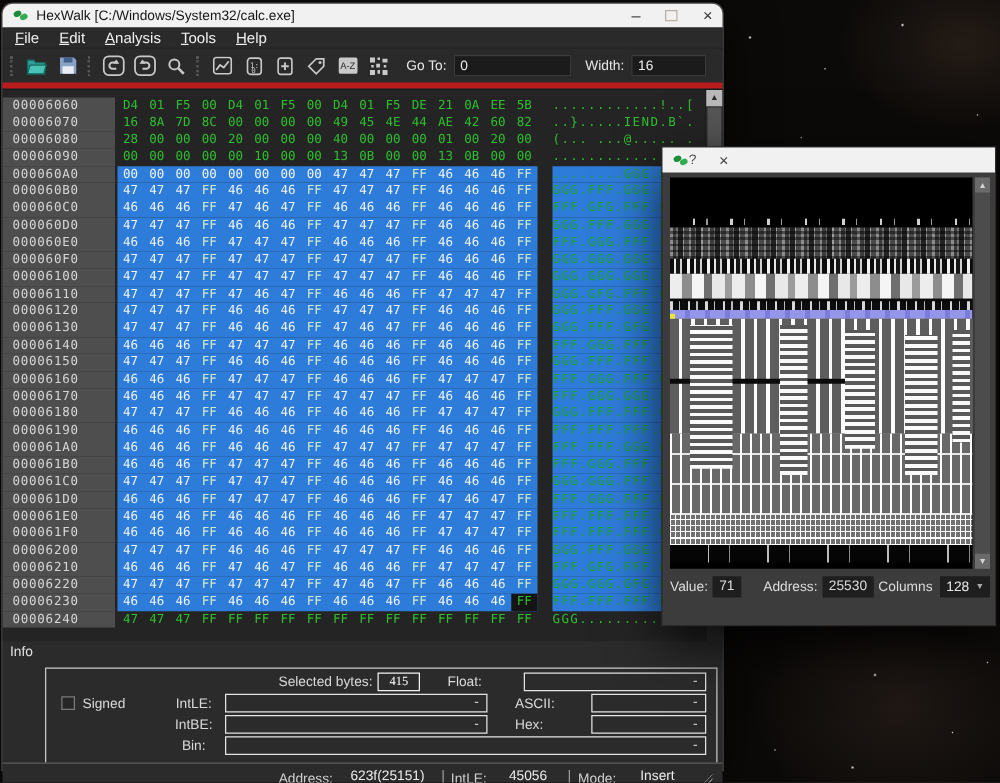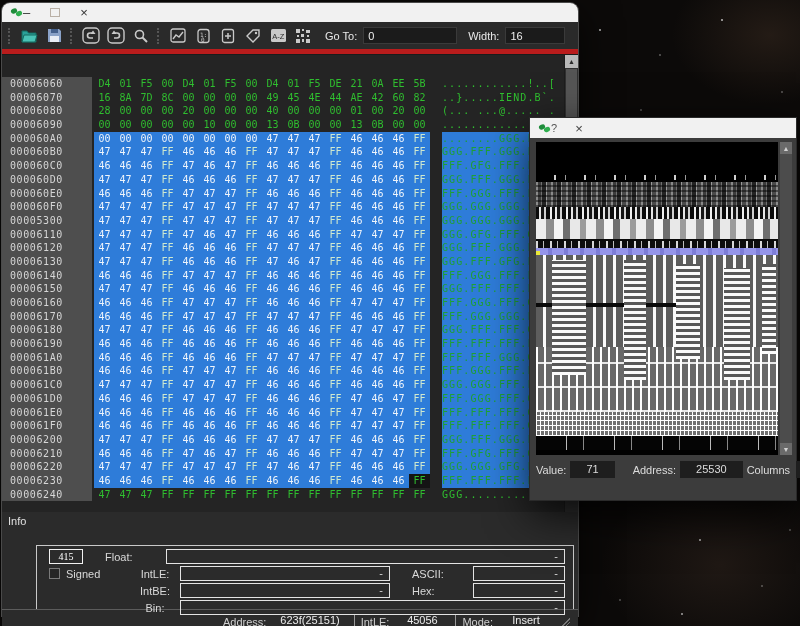--- a/index.html
+++ b/index.html
@@ -34,38 +34,38 @@
   .menubar{height:16px;background:#2a2a2a;display:flex;align-items:center;padding:0 2px;border-bottom:1px solid #242424}
   .mitem{padding:1px 8px;font-size:12px;color:#f0f0f0}
   .toolbar{height:27px;background:#2a2a2a;display:flex;align-items:center;gap:3px;padding:0 4px;border-bottom:5px solid #b91c1c}
   .tsep{width:3px;height:16px;border-left:2px dotted #555;margin:0 2px}
   .tbtn{width:22px;height:20px;display:flex;align-items:center;justify-content:center}
   .tlabel{color:#e8e8e8;font-size:11px;margin:0 3px 0 8px}
   .tinput{background:#1b1b1b;border:1px solid #3a3a3a;color:#eee;font-size:11px;height:15px;padding:0 4px;
           font-family:"Liberation Sans",sans-serif}
   .gin{width:84px}.win{width:50px}
   
-  .hexview{position:relative;height:435px;background:#242424;padding-top:22px;overflow:hidden;border-top:1px solid #1b1b1b}
+  .hexview{position:relative;height:435px;background:#242424;padding-top:6px;overflow:hidden;border-top:1px solid #1b1b1b}
   .hrow{display:flex;height:13.7px;line-height:13.7px;font-family:"DejaVu Sans Mono",monospace;font-size:10px}
   .addr{width:82px;padding-left:8px;letter-spacing:.6px;color:#d6d6d6;background:#4e4e4e;flex:none}
   .bytes{width:336px;margin-left:2px;flex:none;white-space:nowrap}
   .byte{display:inline-block;width:21px;text-align:center;color:#2fbe2f}
   .hrow.sel .bytes{background:#2e7cd9}
   .hrow.sel .byte{color:#eef4fb}
   .hrow.sel .byte.ff{color:#cfe9cf}
   .hrow.sel .byte.cur{background:#141414;color:#2fbe2f}
   .hgap{width:12px;flex:none}
   .ascii{width:120px;flex:none;white-space:pre;color:#2fbe2f;letter-spacing:1.1px;overflow:hidden}
   .hrow.sel .ascii{background:#2e7cd9;color:#1fa035}
   .vscroll{position:absolute;top:0;right:0;bottom:0;width:13px;background:#303030;border-left:1px solid #1d1d1d}
   .vscroll .arr{height:13px;background:#b9b9b9;color:#2a2a2a;font-size:7px;display:flex;align-items:center;justify-content:center}
   .vscroll .thumb{position:absolute;top:14px;left:1px;right:1px;height:72%;background:#555}
   
   .infopanel{height:94px;background:#2b2b2b;color:#d9d9d9;font-size:11px}
-  .info-title{margin:3px 0 18px 6px;font-size:11px;color:#e0e0e0}
+  .info-title{margin:3px 0 6px 6px;font-size:11px;color:#e0e0e0}
   .infobox{margin:0 4px 0 34px;height:70px;border:1px solid #c9c9c9;padding:3px 8px 3px 8px;display:flex;flex-direction:column;gap:2px}
   .irow{display:flex;align-items:center;height:15px}
   .ifield{border:1px solid #e3e3e3;color:#d9d9d9;text-align:right;padding:0 6px;height:13px;line-height:13px;font-size:11px}
   .r1lab{width:253px;text-align:right;flex:none}
   .valbox{width:32px;height:13px;line-height:13px;text-align:center;border:1px solid #f2f2f2;color:#fff;
           font-family:Liberation Serif, serif;font-size:10px;flex:none;margin-left:4px}
   .c-sig{width:86px;flex:none;display:flex;align-items:center;gap:6px;padding-left:4px}
   .checkbox{width:9px;height:9px;border:1px solid #7a7a7a;background:#262626;display:inline-block;flex:none}
   .c-lab{width:40px;text-align:center;flex:none}
   .c-f1{width:196px;flex:none;margin-left:5px}
@@ -104,21 +104,21 @@
      repeating-linear-gradient(90deg,#fff 0 2px,transparent 2px 8px)}
   .bm-fine{top:270px;height:24px;background-color:#707070;background-image:
      repeating-linear-gradient(90deg,#fff 0 1px,transparent 1px 4px),
      repeating-linear-gradient(0deg,#fff 0 1px,transparent 1px 5px)}
   .bm-foot{top:294px;height:14px;background-color:#050505;background-image:repeating-linear-gradient(90deg,transparent 0 30px,#bbb 30px 31px,transparent 31px 47px,#888 47px 48px)}
   .lad{background:repeating-linear-gradient(0deg,#fafafa 0 3px,#585858 3px 6px)}
   .bm-cursor{left:107px;top:109px;width:4px;height:4px;right:auto;background:#e8e838}
   .bm-scroll{width:12px;height:313px;background:#4c4c4c;margin-left:2px;display:flex;flex-direction:column;justify-content:space-between;flex:none}
   .bm-scroll .arr{height:12px;background:#6a6a6a;color:#d2d2d2;font-size:7px;display:flex;align-items:center;justify-content:center}
   .dlg-controls{display:flex;align-items:center;gap:4px;margin-top:6px;font-size:11px;color:#dcdcdc}
-  .dfield{background:#1e1e1e;color:#dcdcdc;height:17px;line-height:17px;padding:0 16px}
+  .dfield{background:#1e1e1e;color:#dcdcdc;height:17px;line-height:17px;padding:0 5px}
   .fval{width:66px}.faddr{width:80px}
   .ddrop{margin-left:2px;background:#1e1e1e;height:17px;display:flex;align-items:center;gap:5px;padding:0 5px;color:#e6e6e6}
   .ddrop .car{font-size:7px;color:#a9a9a9}
   .collab{margin-left:auto}
   .dlg-buttons{display:flex;justify-content:flex-end;gap:8px;margin:9px 2px 0 0}
   .btn{width:58px;height:20px;font-size:11px;display:flex;align-items:center;justify-content:center;border-radius:2px;color:#ededed}
   .btn.ok{background:#31363d;border:1px solid #5e9ad8}
   .btn.cancel{background:#3a3a3a;border:1px solid #242424}
   svg{display:block}
 </style>
@@ -129,27 +129,35 @@
 
   <div class="window">
 
     <div class="titlebar">
       <span>
         <svg width="13" height="11" viewBox="0 0 13 11">
             <ellipse cx="4" cy="4" rx="3.2" ry="2.4" transform="rotate(-25 4 4)" fill="#1f8c3b"></ellipse>
             <ellipse cx="9" cy="6.5" rx="3.2" ry="2.4" transform="rotate(-25 9 6.5)" fill="#2fae4e"></ellipse>
           </svg>
       </span>
+      <span class="ttl">HexWalk [C:/Windows/System32/calc.exe]</span>
       <span class="wctrl">
         <span class="min">–</span>
         <span class="maxbox"></span>
         <span class="cls">×</span>
       </span>
     </div>
 
+    <div class="menubar">
+        <span class="mitem"><span style="text-decoration: underline;">F</span>ile</span>
+        <span class="mitem"><span style="text-decoration: underline;">E</span>dit</span>
+        <span class="mitem"><span style="text-decoration: underline;">A</span>nalysis</span>
+        <span class="mitem"><span style="text-decoration: underline;">T</span>ools</span>
+        <span class="mitem"><span style="text-decoration: underline;">H</span>elp</span>
+      </div>
 
     <div class="toolbar">
       <span class="tsep"></span>
       <span class="tbtn">
         <svg width="17" height="14" viewBox="0 0 17 14">
             <path d="M1 2 h5 l1.5 2 H15 v9 H1 z" fill="#2aa198" stroke="#15695f" stroke-width="1"></path>
             <path d="M3 6 h13 l-2 7 H1 z" fill="#49c2b5" stroke="#15695f" stroke-width="1"></path>
           </svg>
       </span>
       <span class="tbtn">
@@ -290,21 +298,21 @@
             <span class="hgap"></span>
             <span class="ascii">FFF.GGG.FFF.FFF.</span>
           </div>
           <div class="hrow sel">
             <span class="addr">000060F0</span>
             <span class="bytes"><span class="byte">47</span><span class="byte">47</span><span class="byte">47</span><span class="byte ff">FF</span><span class="byte">47</span><span class="byte">47</span><span class="byte">47</span><span class="byte ff">FF</span><span class="byte">47</span><span class="byte">47</span><span class="byte">47</span><span class="byte ff">FF</span><span class="byte">46</span><span class="byte">46</span><span class="byte">46</span><span class="byte ff">FF</span></span>
             <span class="hgap"></span>
             <span class="ascii">GGG.GGG.GGG.FFF.</span>
           </div>
           <div class="hrow sel">
-            <span class="addr">00005300</span>
+            <span class="addr">00006100</span>
             <span class="bytes"><span class="byte">47</span><span class="byte">47</span><span class="byte">47</span><span class="byte ff">FF</span><span class="byte">47</span><span class="byte">47</span><span class="byte">47</span><span class="byte ff">FF</span><span class="byte">47</span><span class="byte">47</span><span class="byte">47</span><span class="byte ff">FF</span><span class="byte">46</span><span class="byte">46</span><span class="byte">46</span><span class="byte ff">FF</span></span>
             <span class="hgap"></span>
             <span class="ascii">GGG.GGG.GGG.FFF.</span>
           </div>
           <div class="hrow sel">
             <span class="addr">00006110</span>
             <span class="bytes"><span class="byte">47</span><span class="byte">47</span><span class="byte">47</span><span class="byte ff">FF</span><span class="byte">47</span><span class="byte">46</span><span class="byte">47</span><span class="byte ff">FF</span><span class="byte">46</span><span class="byte">46</span><span class="byte">46</span><span class="byte ff">FF</span><span class="byte">47</span><span class="byte">47</span><span class="byte">47</span><span class="byte ff">FF</span></span>
             <span class="hgap"></span>
             <span class="ascii">GGG.GFG.FFF.GGG.</span>
           </div>
@@ -426,20 +434,21 @@
       <div class="vscroll">
         <span class="arr">▲</span>
         <span class="thumb"></span>
       </div>
     </div>
 
     <div class="infopanel">
       <div class="info-title">Info</div>
       <div class="infobox">
         <div class="irow">
+          <span class="r1lab">Selected bytes:</span>
           <span class="valbox">415</span>
           <span class="c-lab2">Float:</span>
           <span class="ifield c-f2">-</span>
         </div>
         <div class="irow">
           <span class="c-sig">
             <span class="checkbox"></span>
             <span>Signed</span>
           </span>
           <span class="c-lab">IntLE:</span>

